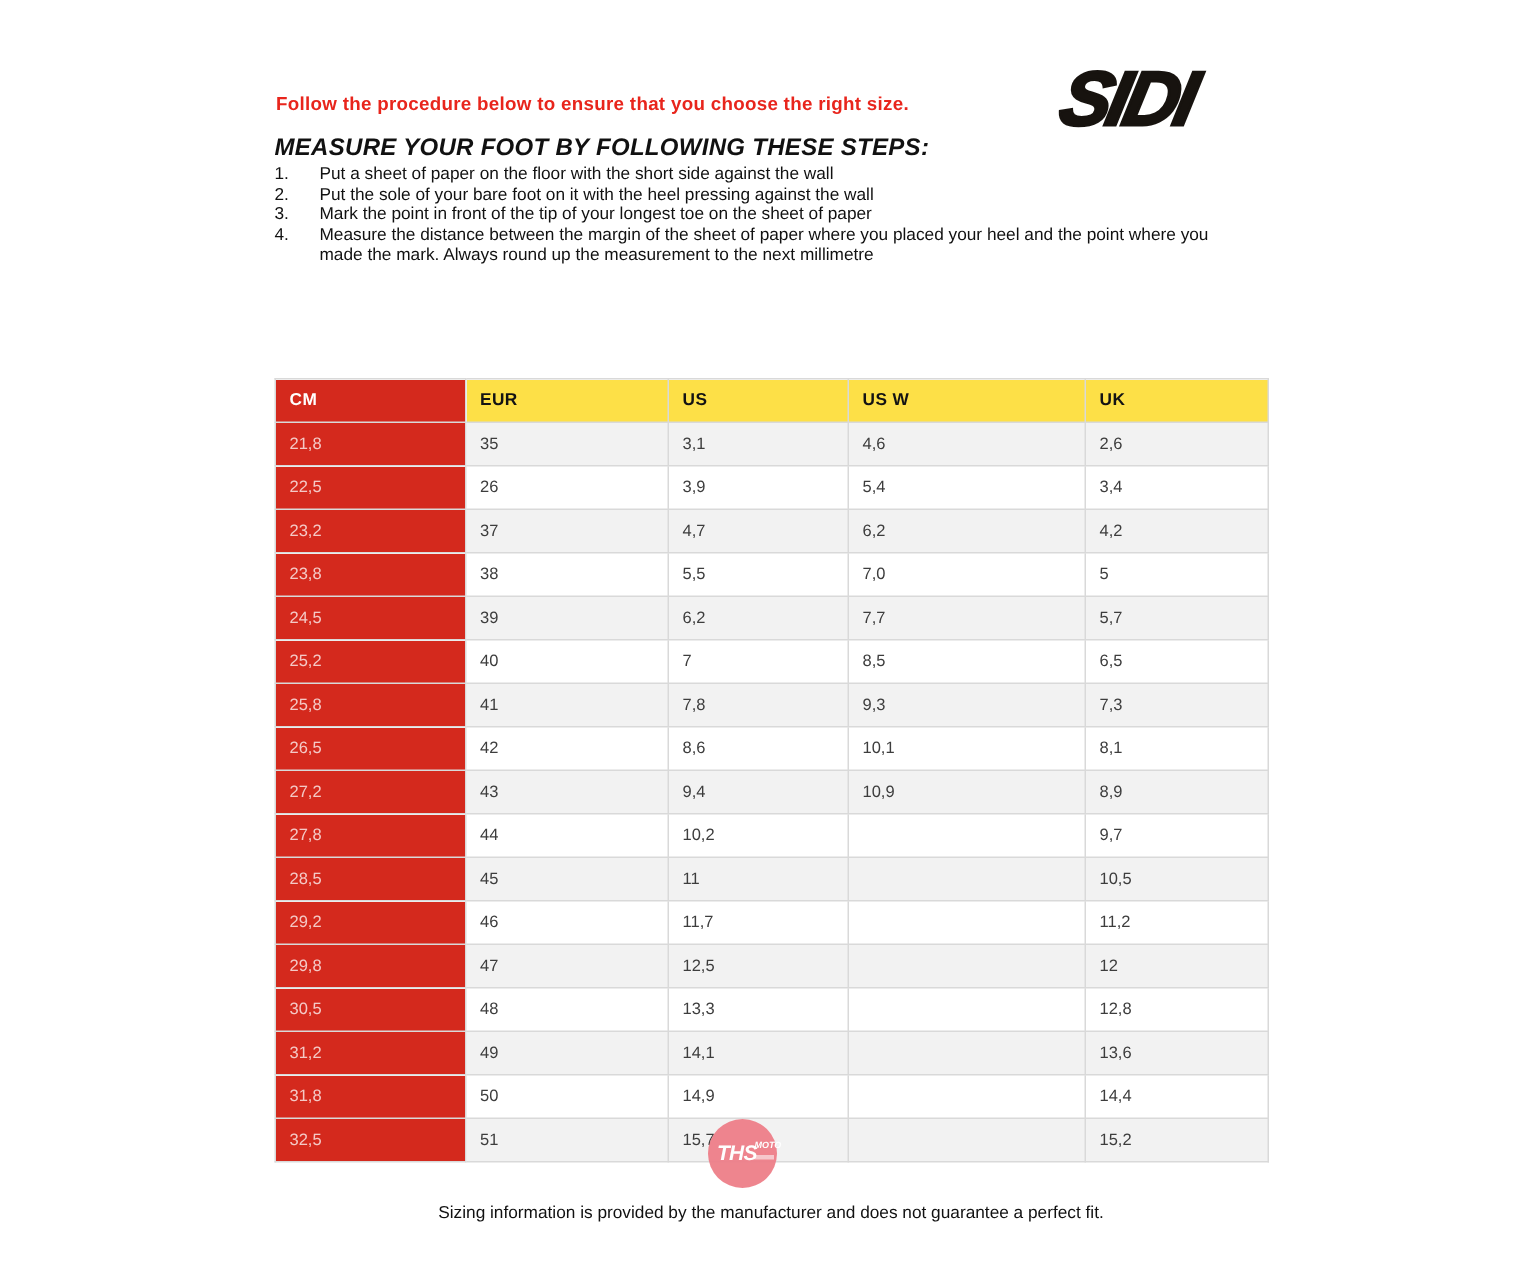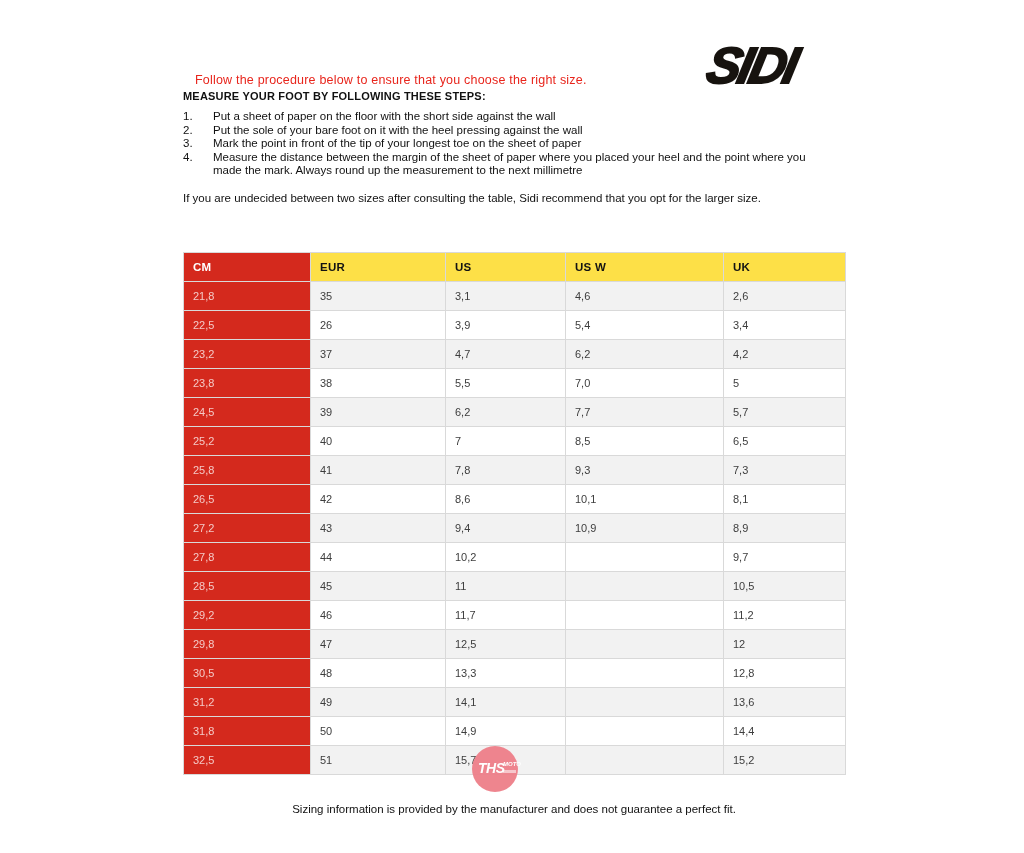--- a/index.html
+++ b/index.html
@@ -16,26 +16,26 @@
     position:relative;width:1024px;height:853px;background:#ffffff;
     font-family:"Liberation Sans",sans-serif;color:var(--ink);overflow:hidden;
   }
   .logo{position:absolute;left:708px;top:38px;width:175px;height:58px;}
   .logo-text{
     display:inline-block;font-size:51px;font-weight:bold;font-style:italic;
     letter-spacing:-3px;color:#17130f;-webkit-text-stroke:2px #17130f;
     transform:skewX(-12deg);line-height:55px;
   }
   .intro{
-    position:absolute;left:183px;top:61px;margin:12px;
-    font-size:12.5px;font-weight:normal;color:var(--heading-red);letter-spacing:.2px;
+    position:absolute;left:183px;top:61px;margin:1px;
+    font-size:12.5px;font-weight:bold;color:var(--heading-red);letter-spacing:.2px;
   }
   .steps-title{
     position:absolute;left:183px;top:90px;margin:0;
-    font-size:11px;font-weight:bold;color:#111;letter-spacing:.2px;
+    font-size:16px;font-weight:bold;color:#111;letter-spacing:.2px;font-style:italic;
   }
   .steps{
     position:absolute;left:183px;top:110px;width:652px;margin:0;padding:0;
     list-style:none;counter-reset:step;font-size:11.5px;line-height:13.5px;color:#111;
   }
   .steps li{position:relative;padding-left:30px;counter-increment:step;}
   .steps li::before{content:counter(step) ".";position:absolute;left:0;}
   .notes{
     position:absolute;left:183px;top:192px;width:660px;
     font-size:11.5px;line-height:13.5px;color:#111;
@@ -79,21 +79,20 @@
   <p class="steps-title">MEASURE YOUR FOOT BY FOLLOWING THESE STEPS:</p>
 
   <ol class="steps">
       <li>Put a sheet of paper on the floor with the short side against the wall</li>
       <li>Put the sole of your bare foot on it with the heel pressing against the wall</li>
       <li>Mark the point in front of the tip of your longest toe on the sheet of paper</li>
       <li>Measure the distance between the margin of the sheet of paper where you placed your heel and the point where you made the mark. Always round up the measurement to the next millimetre</li>
     </ol>
 
   <div class="notes">
-      <div>If you are undecided between two sizes after consulting the table, Sidi recommend that you opt for the larger size.</div>
     </div>
 
   <table class="size-table">
     <colgroup>
         <col style="width: 127px;">
         <col style="width: 135px;">
         <col style="width: 120px;">
         <col style="width: 158px;">
         <col style="width: 122px;">
       </colgroup>

